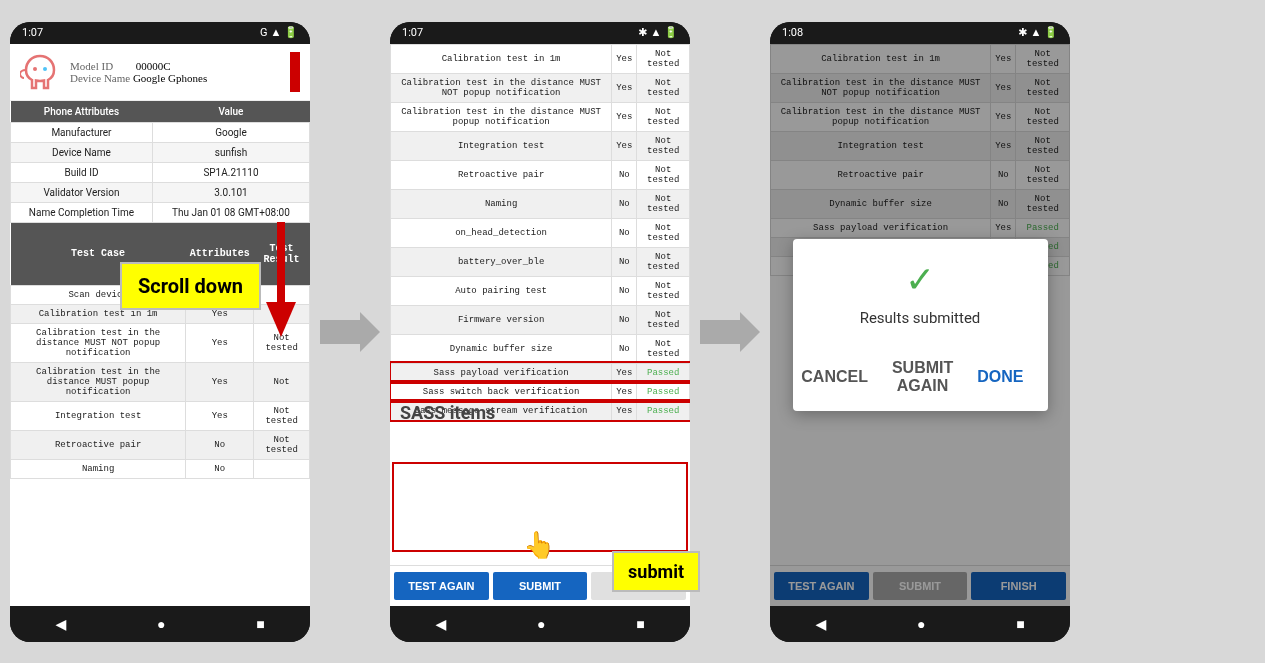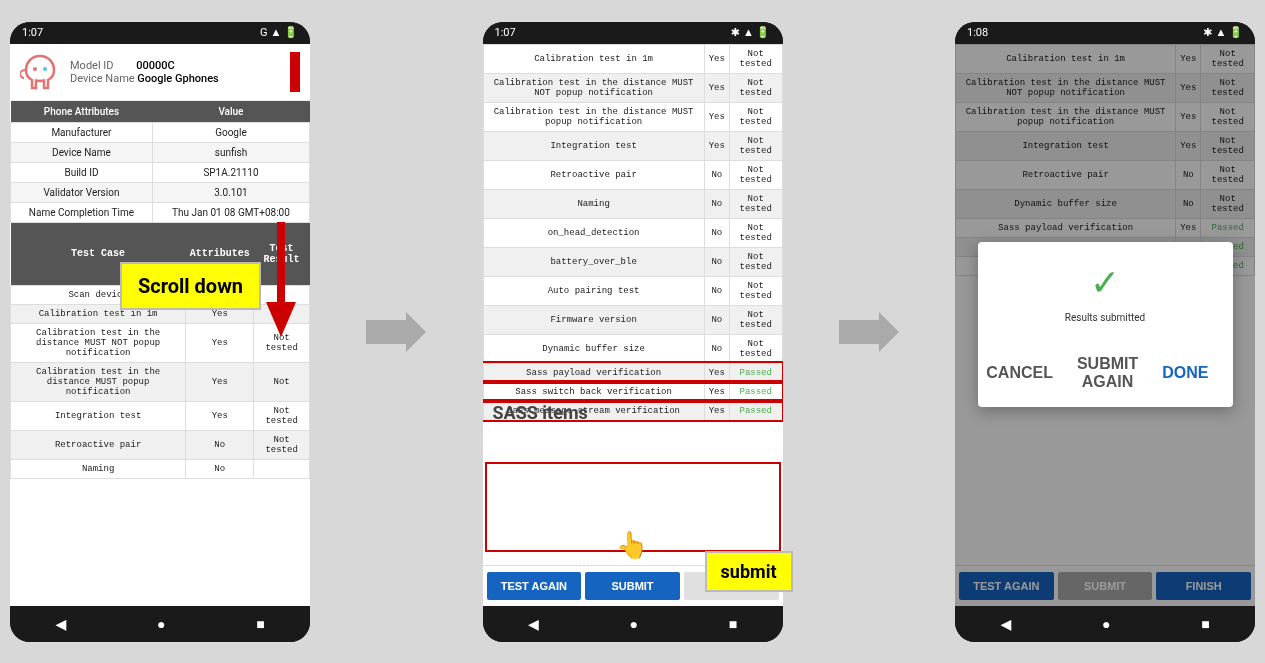--- a/index.html
+++ b/index.html
@@ -10,21 +10,21 @@
       align-items: center;
       justify-content: center;
       width: 1265px;
       min-height: 663px;
       overflow: hidden;
     }
 
     .scene {
       display: flex;
       align-items: center;
-      justify-content: space-between;
+      justify-content: flex-start;
       gap: 10px;
       padding: 10px;
       width: 1265px;
       height: 663px;
       background: #d8d8d8;
     }
 
     
     .phone {
       width: 300px;
@@ -81,20 +81,21 @@
 
     .device-logo {
       width: 40px;
       height: 40px;
       margin-right: 10px;
       flex-shrink: 0;
     }
 
     .device-info {
       font-size: 11px;
+      font-family: Liberation Serif, serif;
     }
 
     .device-info .label {
       color: #666;
     }
 
     .device-info .value {
       color: #000;
       font-weight: 500;
     }
@@ -217,21 +218,21 @@
       box-shadow: 0 4px 16px rgba(0,0,0,0.3);
     }
 
     .dialog-check {
       color: #4caf50;
       font-size: 36px;
       margin-bottom: 8px;
     }
 
     .dialog-title {
-      font-size: 10px;
+      font-size: 15px;
       color: #333;
       margin-bottom: 28px;
     }
 
     .dialog-buttons {
       display: flex;
       justify-content: flex-end;
       gap: 8px;
     }
 

